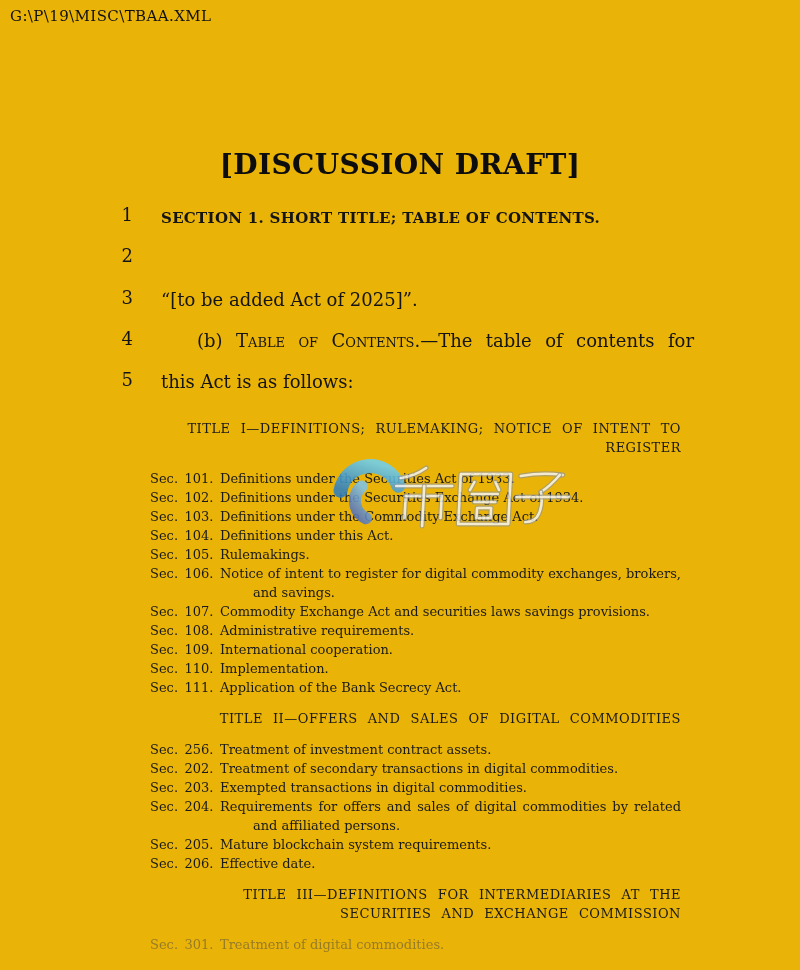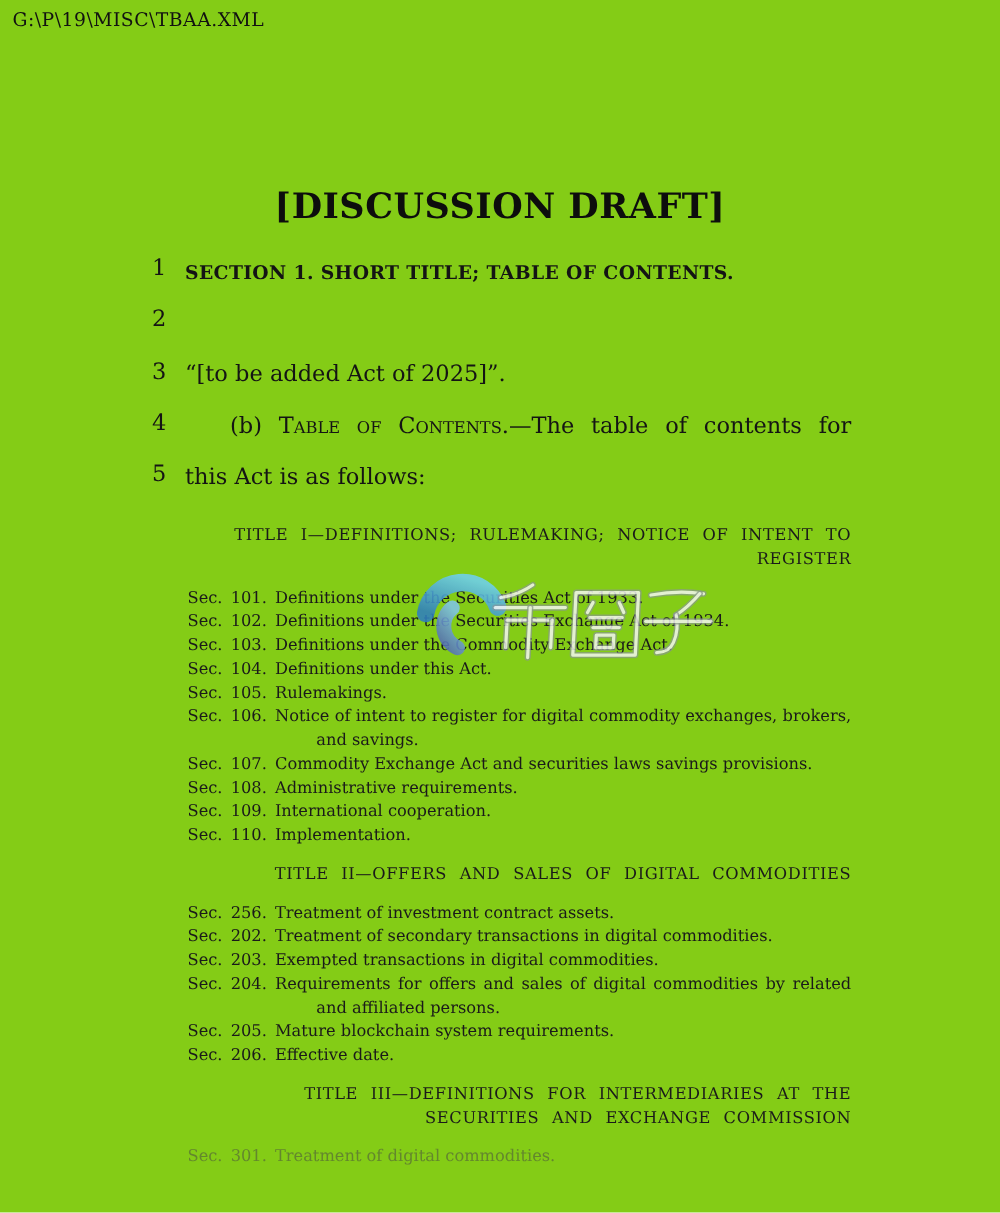--- a/index.html
+++ b/index.html
@@ -1,32 +1,32 @@
 <!DOCTYPE html>
 <html><head>
 <meta charset="utf-8">
 <style>
   html,body{margin:0;padding:0;background:#ffffff;}
   .page{
-    position:relative;width:800px;height:970px;background:#84cc16;overflow:hidden;
+    position:relative;width:800px;height:970px;background:#eab308;overflow:hidden;
     font-family:"DejaVu Serif","Liberation Serif",serif;color:#161616;
   }
   .filepath{
     position:absolute;left:10px;top:7px;font-size:15px;letter-spacing:0.4px;color:#111;
   }
   .draft-title{
     position:absolute;left:0;top:148px;width:800px;text-align:center;
     font-weight:bold;font-size:28px;letter-spacing:0.4px;color:#0d0d0d;
   }
   .numline{position:absolute;left:0;width:681px;height:28px;}
   .numline .ln{
     position:absolute;left:100px;width:33px;text-align:right;font-size:18px;color:#141414;
   }
   .numline .txt{
-    position:absolute;left:148px;width:533px;font-size:18px;line-height:26px;color:#141414;
+    position:absolute;left:161px;width:533px;font-size:18px;line-height:26px;color:#141414;
   }
   .numline.heading .txt{
     font-weight:bold;font-size:15px;letter-spacing:0.3px;padding-top:3px;line-height:22px;
   }
   .txt.indent{text-indent:36px;}
   .txt.just{text-align:justify;text-align-last:justify;}
   .sc{font-variant:small-caps;}
   .toc{
     position:absolute;left:150px;top:407px;width:531px;
     font-size:13px;line-height:19px;color:#1a1a1a;z-index:1;
@@ -87,20 +87,21 @@
       <div class="toc-row">Sec. 102. Definitions under the Securities Exchange Act of 1934.</div>
       <div class="toc-row">Sec. 103. Definitions under the Commodity Exchange Act.</div>
       <div class="toc-row">Sec. 104. Definitions under this Act.</div>
       <div class="toc-row">Sec. 105. Rulemakings.</div>
       <div class="toc-row just">Sec. 106. Notice of intent to register for digital commodity exchanges, brokers,</div>
       <div class="toc-row cont">and savings.</div>
       <div class="toc-row">Sec. 107. Commodity Exchange Act and securities laws savings provisions.</div>
       <div class="toc-row">Sec. 108. Administrative requirements.</div>
       <div class="toc-row">Sec. 109. International cooperation.</div>
       <div class="toc-row">Sec. 110. Implementation.</div>
+      <div class="toc-row">Sec. 111. Application of the Bank Secrecy Act.</div>
       <div class="toc-title">
         <div>TITLE II—OFFERS AND SALES OF DIGITAL COMMODITIES</div>
       </div>
       <div class="toc-row">Sec. 256. Treatment of investment contract assets.</div>
       <div class="toc-row">Sec. 202. Treatment of secondary transactions in digital commodities.</div>
       <div class="toc-row">Sec. 203. Exempted transactions in digital commodities.</div>
       <div class="toc-row just">Sec. 204. Requirements for offers and sales of digital commodities by related</div>
       <div class="toc-row cont">and affiliated persons.</div>
       <div class="toc-row">Sec. 205. Mature blockchain system requirements.</div>
       <div class="toc-row">Sec. 206. Effective date.</div>

